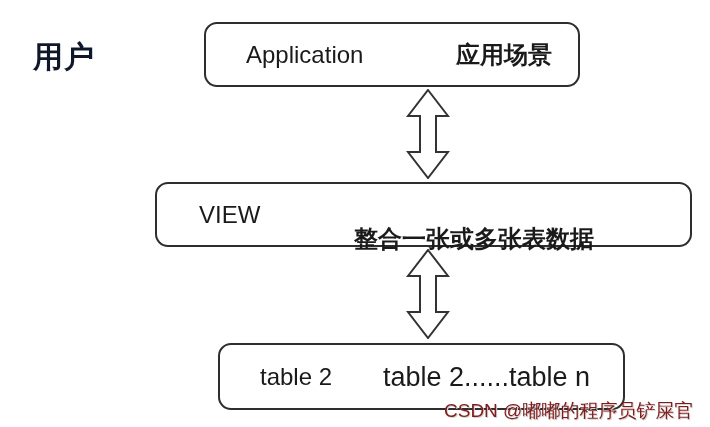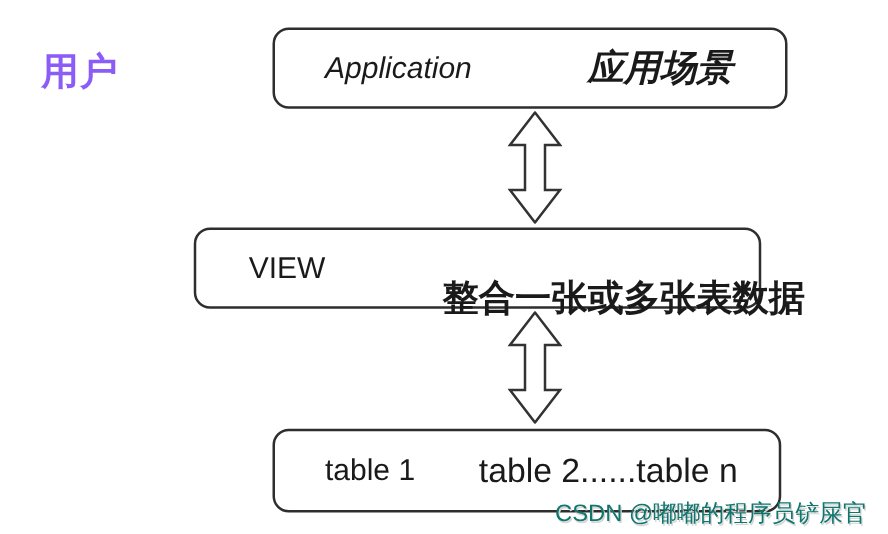--- a/index.html
+++ b/index.html
@@ -14,21 +14,21 @@
     height: 427px;
     background: #ffffff;
     overflow: hidden;
     color: #1a1a1a;
   }
   .side-label {
     position: absolute;
     font-size: 30px;
     font-weight: 700;
     letter-spacing: 1px;
-    color: #8b5cf6;
+    color: #0f172a;
     white-space: nowrap;
   }
   .box {
     position: absolute;
     border: 2px solid #2e2e2e;
     border-radius: 13px;
     background: #ffffff;
     box-sizing: border-box;
   }
   .box-text {
@@ -36,42 +36,42 @@
     top: 50%;
     transform: translateY(-50%);
     white-space: nowrap;
     color: #1a1a1a;
   }
   .latin {
     font-size: 24px;
     font-weight: 400;
   }
   .cjk {
-    font-size: 29px;
+    font-size: 24px;
     font-weight: 600;
   }
   .arrow {
     position: absolute;
     width: 44px;
     height: 90px;
   }
   .watermark {
     position: absolute;
     font-size: 19px;
-    color: #0f766e;
+    color: #7f1d1d;
     white-space: nowrap;
     text-shadow: 1px 1px 0 #d8d5d5;
   }
   
   .label-user    { left: 33px;  top: 37px; }
   .label-view    { left: 13px;  top: 197px; }
   .label-table   { left: 18px;  top: 354px; }
 
-  .box-app   { left: 218px; top: 22px;  width: 412px; height: 65px; font-style: italic; }
-  .box-view  { left: 155px; top: 182px; width: 454px; height: 65px; }
+  .box-app   { left: 204px; top: 22px;  width: 376px; height: 65px; }
+  .box-view  { left: 155px; top: 182px; width: 537px; height: 65px; }
   .box-table { left: 218px; top: 343px; width: 407px; height: 67px; }
 
   .box-app .latin   { left: 40px; }
   .box-app .cjk     { left: 250px; }
   .box-view .latin  { left: 42px; }
   .box-view .cjk    { left: 197px; margin-top: 24px; }
   .box-table .latin { left: 40px; }
   .box-table .latin2{ left: 163px; font-size: 27px; font-weight: 400; }
 
   .arrow-top    { left: 406px; top: 89px; }
@@ -98,19 +98,19 @@
   <div class="box box-view">
     <span class="box-text latin">VIEW</span>
     <span class="box-text cjk">整合一张或多张表数据</span>
   </div>
 
   <svg class="arrow arrow-bottom" viewBox="0 0 44 90">
     <polygon points="22,1 42,27 30,27 30,63 42,63 22,89 2,63 14,63 14,27 2,27" fill="#ffffff" stroke="#333333" stroke-width="2" stroke-linejoin="miter"></polygon>
   </svg>
 
   <div class="box box-table">
-    <span class="box-text latin">table 1</span>
+    <span class="box-text latin">table 2</span>
     <span class="box-text latin latin2">table 2......table n</span>
   </div>
 
   <div class="watermark">CSDN @嘟嘟的程序员铲屎官</div>
 
 </div>
 
 </body></html>

